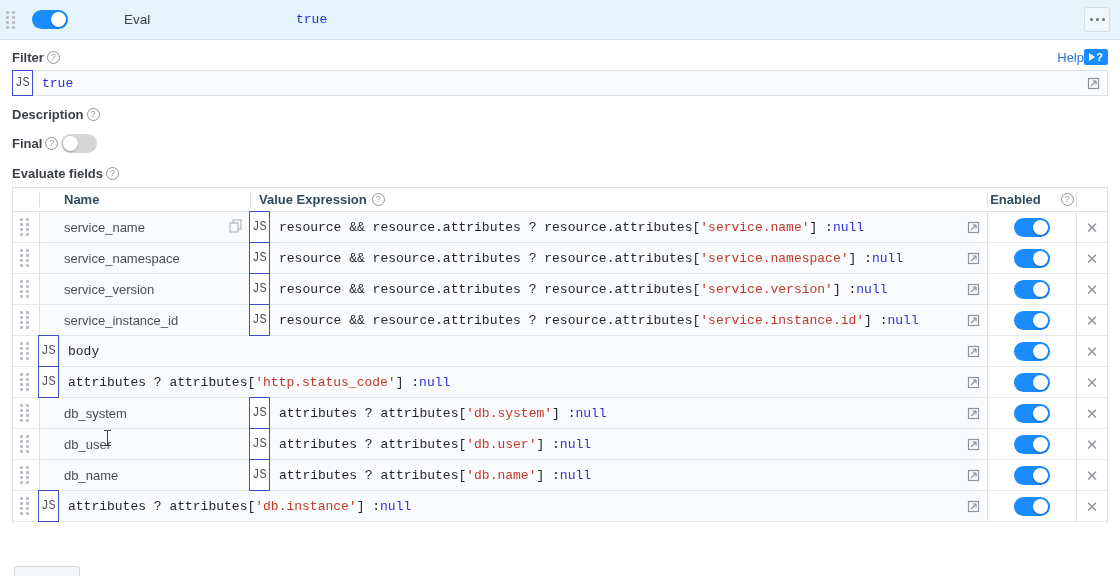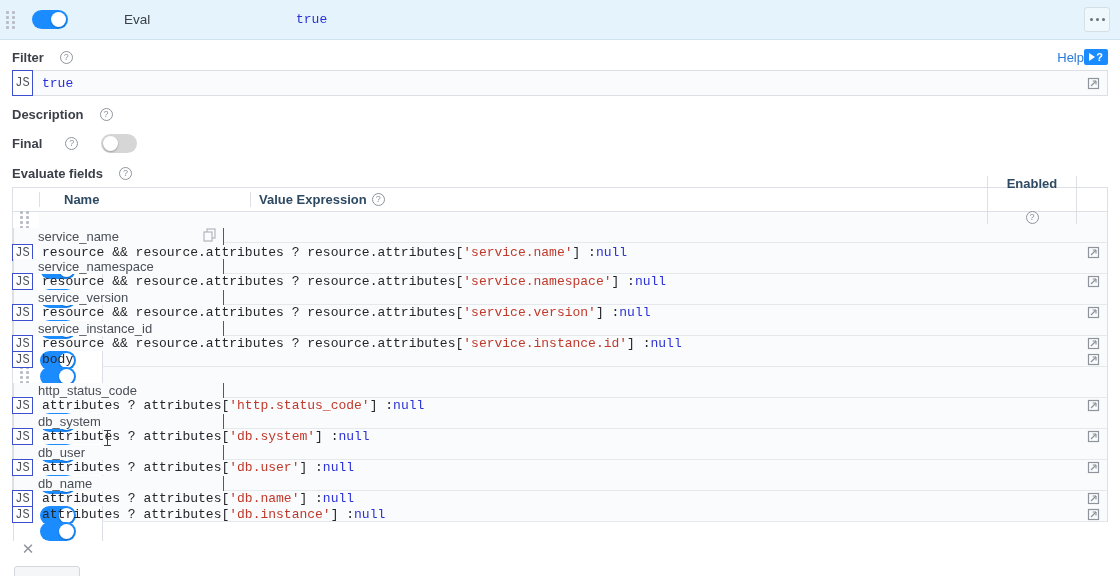--- a/index.html
+++ b/index.html
@@ -61,21 +61,21 @@
     border: 1px solid #d4dfe6;
     border-radius: 3px;
     background: #eef8fd;
     display: flex; align-items: center; justify-content: center;
     gap: 3px;
     cursor: pointer;
   }
   .kebab i { width: 3px; height: 3px; border-radius: 50%; background: #6b7079; display: block; }
 
   
-  .lbl-row { display: flex; align-items: center; gap: 16px; }
+  .lbl-row { display: flex; align-items: center; gap: 3px; }
   .lbl {
     font-weight: bold;
     font-size: 13px;
     color: #3c4049;
   }
   .qmark {
     width: 13px; height: 13px; border-radius: 50%;
     border: 1.2px solid #8f949c;
     color: #8f949c;
     font-size: 9px; line-height: 11px; text-align: center;
@@ -154,21 +154,21 @@
     height: 28px;
     border: 1px solid #dcdfe3;
     background: #fafbfc;
     display: flex; align-items: center;
     padding-left: 9px;
     font-size: 13px;
     color: #4a4f57;
   }
 
   
-  .final-row { margin-top: 12px; display: flex; align-items: center; gap: 23px; }
+  .final-row { margin-top: 12px; display: flex; align-items: center; gap: 3px; }
 
   
   .ef-head { margin-top: 13px; }
 
   .table {
     margin: 6px 12px 0 12px;
     border: 1px solid #dcdfe3;
     border-bottom: none;
     width: 1096px;
   }
@@ -183,28 +183,27 @@
     font-size: 13px;
   }
   .c-drag  { width: 26px; flex: none; display: flex; align-items: center; justify-content: center; }
   .c-name  { width: 211px; flex: none; display: flex; align-items: center; padding-left: 24px; position: relative; }
   .c-expr  { flex: 1; display: flex; align-items: stretch; position: relative; }
   .c-en    { width: 90px; flex: none; display: flex; align-items: center; justify-content: center; }
   .c-del   { width: 30px; flex: none; display: flex; align-items: center; justify-content: center; }
 
   .thead .c-name { border-left: 1px solid #dcdfe3; }
   .thead .c-expr { border-left: 1px solid #dcdfe3; padding-left: 8px; align-items: center; }
-  .thead .c-en   { border-left: 1px solid #dcdfe3; border-right: 1px solid #dcdfe3; gap: 20px; flex-direction: column; }
+  .thead .c-en   { border-left: 1px solid #dcdfe3; border-right: 1px solid #dcdfe3; gap: 20px; }
 
   .trow {
     display: flex;
     height: 31px;
     border-bottom: 1px solid #e6e9ec;
     background: #fafbfc;
-    flex-direction: column;
   }
   .trow .c-name {
     border-left: 1px solid #dcdfe3;
     border-right: 1px solid #3d4fcf;
     background: #fafbfc;
     font-size: 13px;
     color: #4a4f57;
     justify-content: space-between;
     padding-right: 7px;
   }
@@ -562,24 +561,20 @@
         <i></i>
               <i></i>
               <i></i>
               <i></i>
               <i></i>
               <i></i>
               <i></i>
               <i></i>
       </span>
     </div>
-    <div class="c-name">
-      <span class="r-name">http_status_code</span>
-
-    </div>
     <div class="c-expr">
       <span class="js-badge r-js">JS</span>
       <span class="cell-expr-inner r-expr">
               <span>attributes ? attributes[</span>
               <span class="tok-str">'http.status_code'</span>
               <span>] : </span>
               <span class="tok-null">null</span>
             </span>
       <span class="expand-ico">
         <svg width="15" height="15" viewBox="0 0 15 15">

